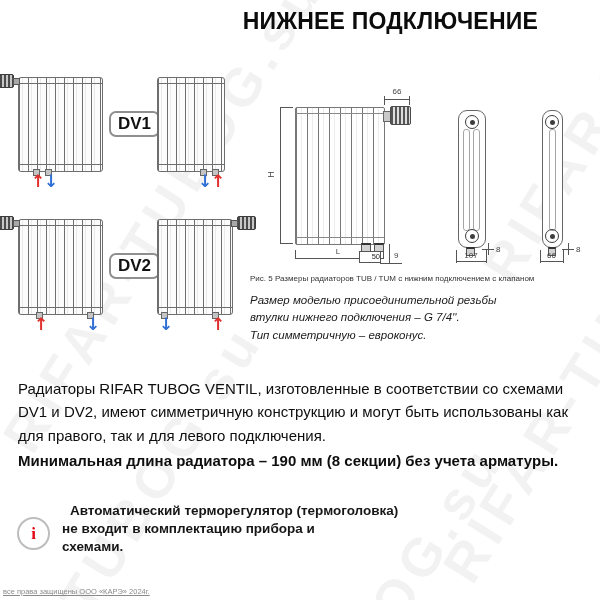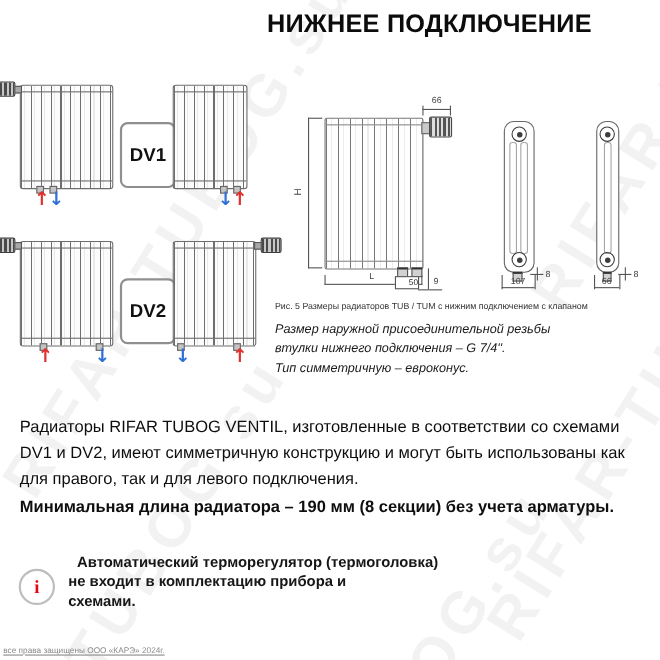--- a/index.html
+++ b/index.html
@@ -33,21 +33,21 @@
   }
   .thead{position:absolute;width:17px;height:12px;border:1px solid #3c3c3c;border-radius:2px;
     background:repeating-linear-gradient(90deg,#4a4a4a 0 2px,#c7c7c7 2px 4px);}
   .thead::after{content:'';position:absolute;top:3px;width:5px;height:5px;background:#a8a8a8;border:1px solid #555;}
   .thead.tl{left:-24px;top:-4px;} .thead.tl::after{right:-7px;}
   .thead.tr{right:-24px;top:-4px;} .thead.tr::after{left:-7px;}
   .stub{position:absolute;width:5px;height:5px;background:#c4c4c4;border:1px solid #666;}
   .arr{position:absolute;font-size:17px;font-weight:700;line-height:1;font-family:"DejaVu Sans",sans-serif;}
   .arr.red{color:var(--arrow-red);} .arr.blue{color:var(--arrow-blue);}
   .dvlabel{position:absolute;border:2px solid #8f8f8f;border-radius:7px;background:#fff;
-    font-size:17px;font-weight:700;color:#111;padding:18px 7px;}
+    font-size:17px;font-weight:700;color:#111;padding:1px 7px;}
 
   
   .tfront{position:absolute;left:295px;top:107px;width:88px;height:136px;border:1px solid #777;border-radius:2px;
     background:
       linear-gradient(#8a8a8a,#8a8a8a) 0 5px/100% 1px no-repeat,
       linear-gradient(#8a8a8a,#8a8a8a) 0 calc(100% - 6px)/100% 1px no-repeat,
       repeating-linear-gradient(90deg,#777 0 1px,#fff 1px 5px,#ececec 5px 6px,#fff 6px 11px);}
   .tvalve-stem{position:absolute;left:383px;top:111px;width:6px;height:9px;background:#c9c9c9;border:1px solid #666;}
   .tvalve-head{position:absolute;left:390px;top:106px;width:19px;height:17px;border:1px solid #4a4a4a;border-radius:2px;
     background:repeating-linear-gradient(90deg,#555 0 2px,#ddd 2px 4px);}
@@ -185,21 +185,21 @@
     <div class="dline-v" style="left:568px;top:243px;height:12px"></div>
     <div class="dline-h" style="left:562px;top:249px;width:12px"></div>
     <div class="dim" style="left:576px;top:246px">8</div>
     <div class="dline-v" style="left:540px;top:250px;height:13px"></div>
     <div class="dline-v" style="left:563px;top:250px;height:13px"></div>
     <div class="dline-h" style="left:540px;top:261px;width:23px"></div>
     <div class="dim c" style="left:540px;top:252px;width:23px">66</div>
 
     <div class="fig-cap">Рис. 5 Размеры радиаторов TUB / TUM с нижним подключением с клапаном</div>
     <div class="fig-note">
-      <div>Размер наружной присоединительной резьбы</div>
+      <div>Размер моделью присоединительной резьбы</div>
       <div>втулки нижнего подключения – G 7/4''.</div>
       <div>Тип симметричную – евроконус.</div>
     </div>
 
     <div class="para">Радиаторы RIFAR TUBOG VENTIL, изготовленные в соответствии со схемами DV1 и DV2, имеют симметричную конструкцию и могут быть использованы как для правого, так и для левого подключения.</div>
     <div class="minlen">Минимальная длина радиатора – 190 мм (8 секции) без учета арматуры.</div>
 
     <div class="info-ic">
       <span>i</span>
     </div>

